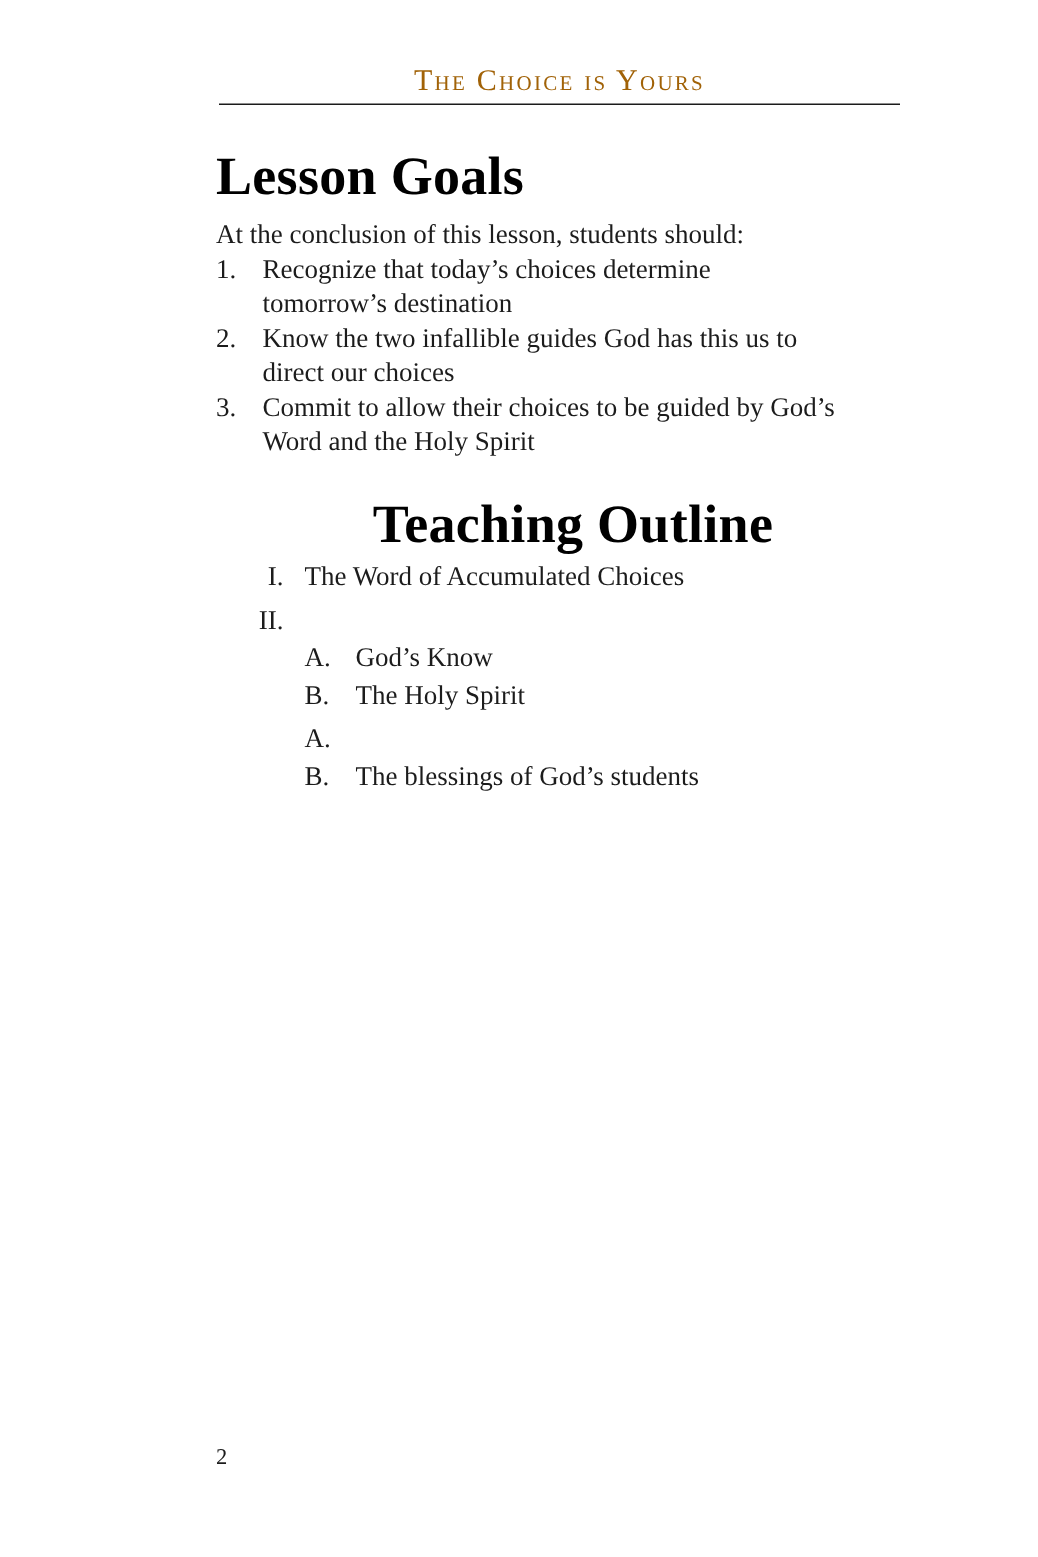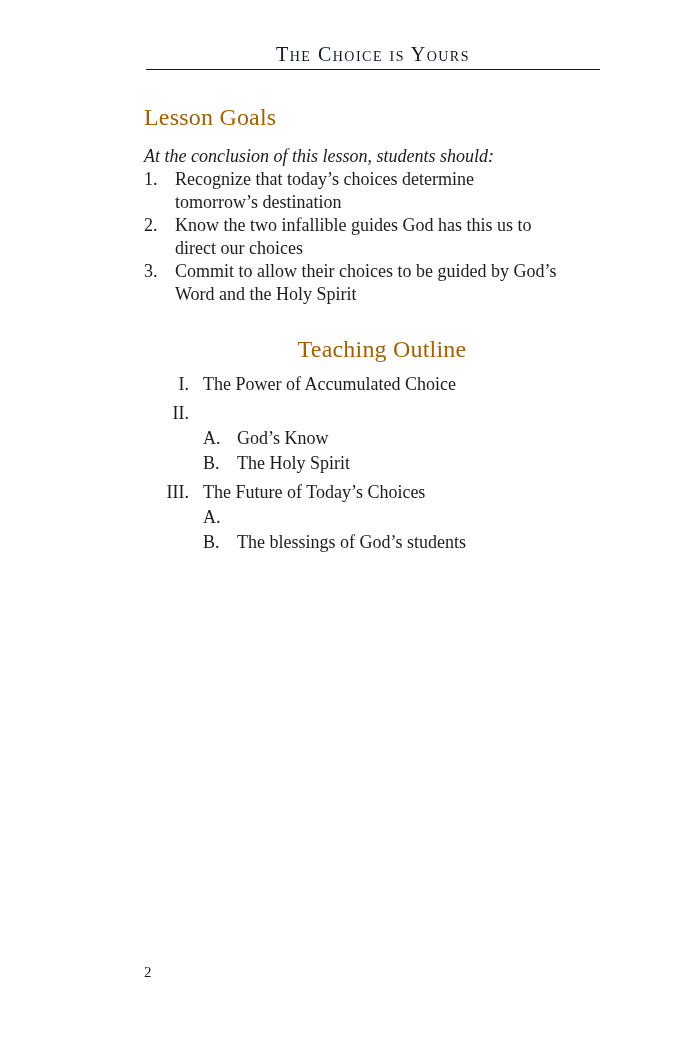--- a/index.html
+++ b/index.html
@@ -16,52 +16,51 @@
   
   .running-header {
     position: absolute;
     top: 44px;
     left: 146px;
     width: 454px;
     text-align: center;
     font-variant: small-caps;
     font-size: 20px;
     letter-spacing: 1.5px;
-    color: #0f172a;
+    color: #a16207;
     line-height: 20px;
   }
   .header-rule {
     position: absolute;
     top: 69px;
     left: 146px;
     width: 454px;
     border-top: 1.6px solid #1b1b1b;
     height: 0;
   }
 
   
   .content {
     position: absolute;
     left: 144px;
     top: 103px;
     width: 476px;
   }
   .section-heading {
-    font-size: 24px;
-    font-weight: normal;
+    font-size: 36px;
+    font-weight: bold;
     line-height: 28px;
     margin: 0;
-    color: #a16207;
+    color: #000000;
     letter-spacing: 0.2px;
   }
   .intro {
     font-size: 18px;
     line-height: 23px;
     margin: 14px 0 0 0;
-    font-style: italic;
   }
 
   .goal-row { display: flex; font-size: 18px; line-height: 23px; }
   .goal-num { flex: none; width: 31px; }
   .goal-text { white-space: pre-line; }
 
   .outline-heading { margin-top: 29px; text-align: center; }
 
   .outline-group { margin-top: 4px; }
   .outline-group.first { margin-top: 9px; }
@@ -108,43 +107,39 @@
       <span class="goal-num">3.</span>
       <span class="goal-text">Commit to allow their choices to be guided by God’s
 Word and the Holy Spirit</span>
     </div>
 
     <h1 class="section-heading outline-heading">Teaching Outline</h1>
 
     <div class="outline-group first">
       <div class="o-row">
         <span class="o-num">I.</span>
-        <span class="o-text">The Power of Accumulated Choice</span>
+        <span class="o-text">The Word of Accumulated Choices</span>
       </div>
     </div>
 
     <div class="outline-group">
       <div class="o-row">
         <span class="o-num">II.</span>
       </div>
       <div class="o-sub">
         <span class="o-letter">A.</span>
         <span>God’s Know</span>
       </div>
       <div class="o-sub">
         <span class="o-letter">B.</span>
         <span>The Holy Spirit</span>
       </div>
     </div>
 
     <div class="outline-group">
-      <div class="o-row">
-        <span class="o-num">III.</span>
-        <span class="o-text">The Future of Today’s Choices</span>
-      </div>
       <div class="o-sub">
         <span class="o-letter">A.</span>
       </div>
       <div class="o-sub">
         <span class="o-letter">B.</span>
         <span>The blessings of God’s students</span>
       </div>
     </div>
 
   </div>

